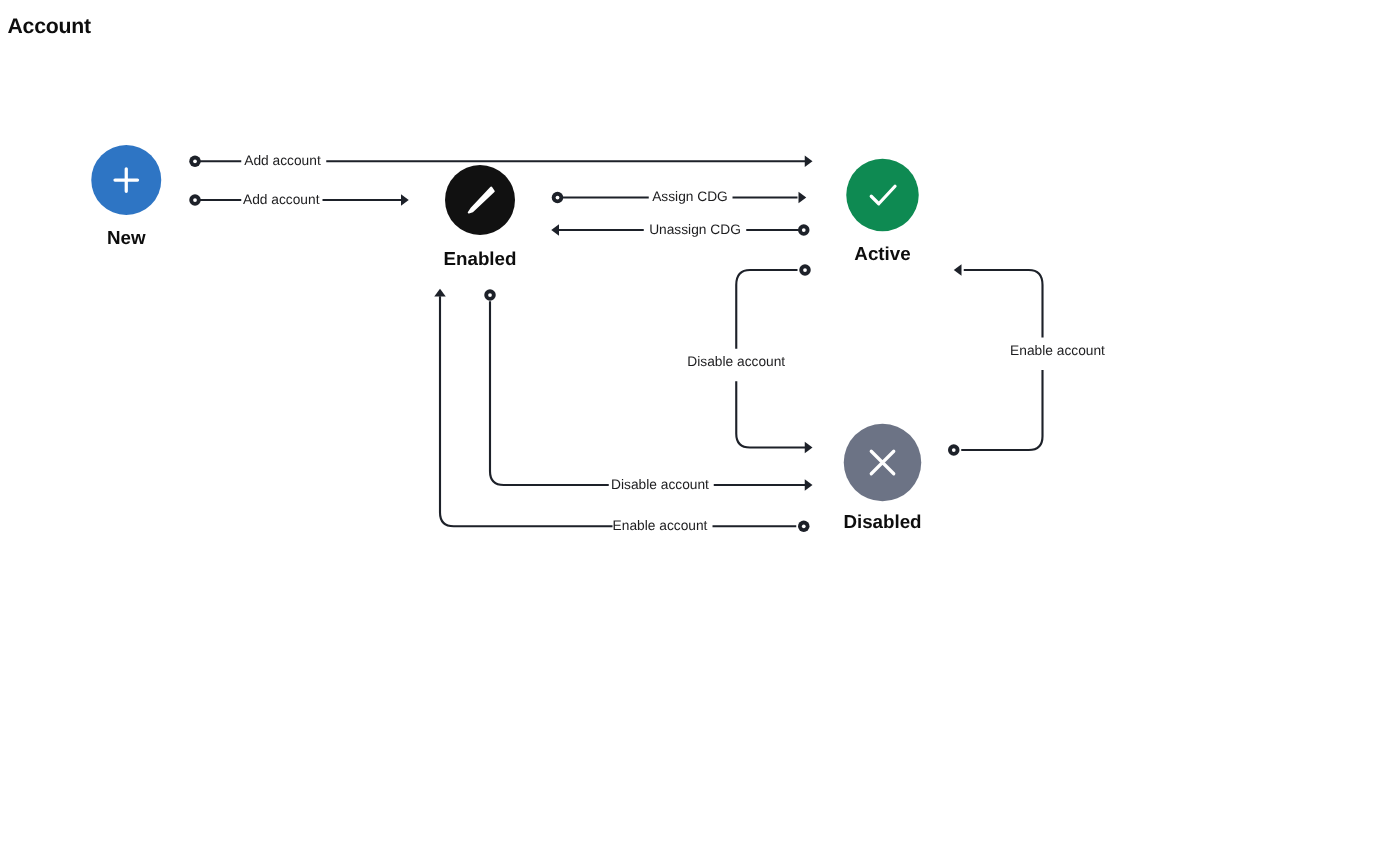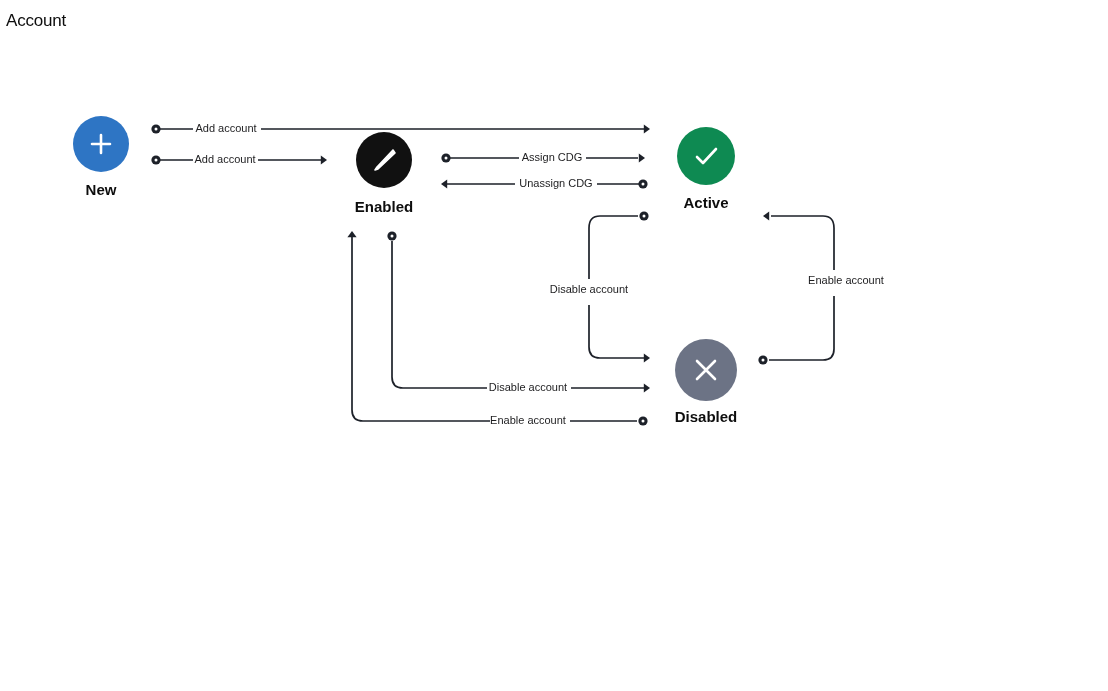--- a/index.html
+++ b/index.html
@@ -13,21 +13,21 @@
     font-family: "Liberation Sans", sans-serif;
     color: #111111;
     position: relative;
     overflow: hidden;
   }
   #page-title {
     position: absolute;
     left: 6px;
     top: 11px;
     font-size: 17px;
-    font-weight: normal;
+    font-weight: bold;
     color: #0d0d0d;
     letter-spacing: -0.2px;
   }
   #diagram-canvas {
     position: absolute;
     left: 0;
     top: 0;
     width: 1108px;
     height: 691px;
   }

